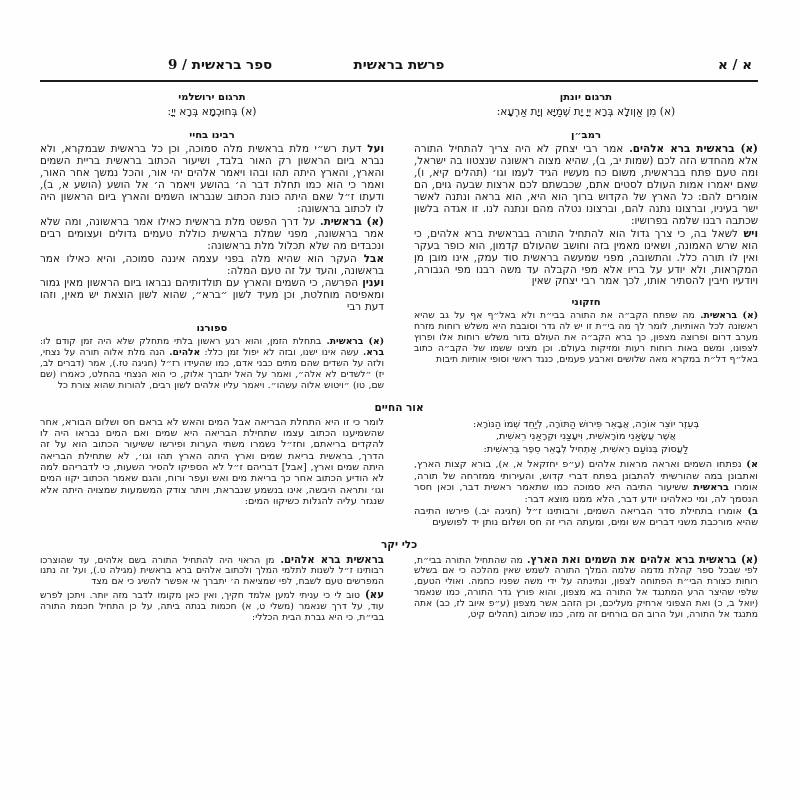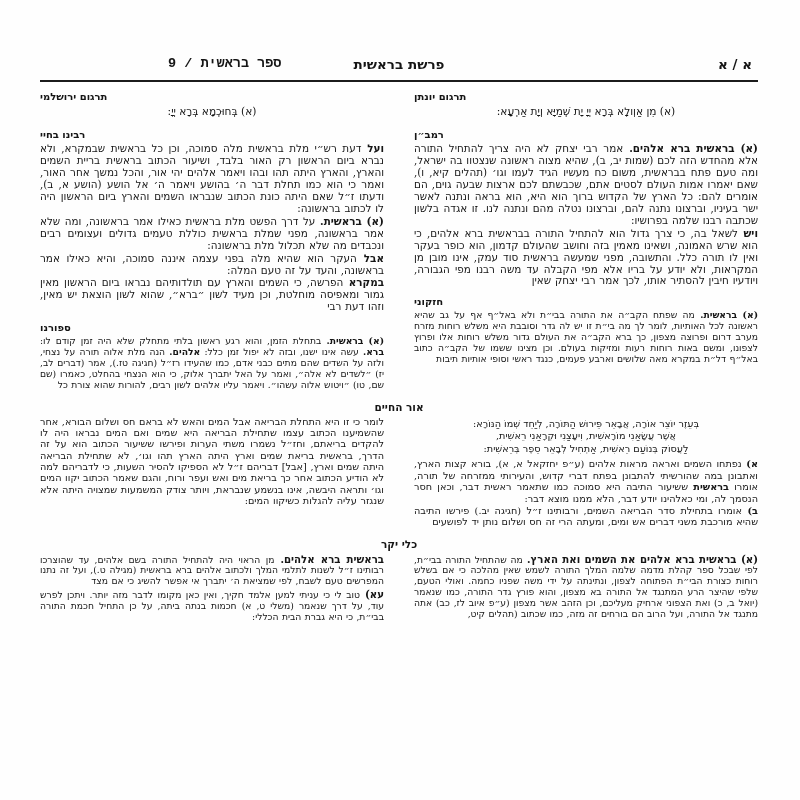--- a/index.html
+++ b/index.html
@@ -11,27 +11,27 @@
     color:#151515;
     font-family:"DejaVu Serif","DejaVu Sans",serif;
     padding:56px 42px 0 40px;
     overflow:hidden;
     direction:rtl;
   }
   
   .page-header{position:relative;height:20px;font-weight:bold;font-size:13.5px;}
   .hdr-chapter{position:absolute;right:6px;top:0;}
   .hdr-title{position:absolute;left:0;right:0;top:0;text-align:center;}
-  .hdr-book{position:absolute;left:128px;top:0;direction:rtl;font-family:Liberation Mono, monospace;}
+  .hdr-book{position:absolute;left:128px;top:0;direction:rtl;}
   .header-rule{border:none;border-top:2px solid #1b1b1b;margin:4px 0 0 0;}
   
   .cols{display:grid;grid-template-columns:1fr 1fr;column-gap:30px;align-items:start;}
   .col{min-width:0;}
   
-  .sec-title{text-align:left;font-weight:bold;font-size:10px;margin:9px 0 3px 0;}
+  .sec-title{text-align:center;font-weight:bold;font-size:10px;margin:9px 0 3px 0;}
   .sec-title.big-gap{margin-top:12px;}
   .full-title{text-align:center;font-weight:bold;font-size:10.5px;margin:10px 0 3px 0;}
   .targum-verse{text-align:center;font-size:10.6px;margin:0;}
   .para{
     margin:0;
     text-align:justify;
     font-size:10.4px;
     line-height:1.15;
     word-spacing:0.5px;
   }
@@ -75,21 +75,21 @@
 
     <div class="col">
       <div class="sec-title">תרגום ירושלמי</div>
       <p class="targum-verse">(א) בְּחוּכְמָא בְּרָא יְיָ:</p>
 
       <div class="sec-title big-gap">רבינו בחיי</div>
       <div>
           <p class="para"><b class="lead">ועל </b>דעת רש״י מלת בראשית מלה סמוכה, וכן כל בראשית שבמקרא, ולא נברא ביום הראשון רק האור בלבד, ושיעור הכתוב בראשית בריית השמים והארץ, והארץ היתה תהו ובהו ויאמר אלהים יהי אור, והכל נמשך אחר האור, ואמר כי הוא כמו תחלת דבר ה׳ בהושע ויאמר ה׳ אל הושע (הושע א, ב), ודעתו ז״ל שאם היתה כונת הכתוב שנבראו השמים והארץ ביום הראשון היה לו לכתוב בראשונה:</p>
           <p class="para"><b class="lead">(א) בראשית. </b>על דרך הפשט מלת בראשית כאילו אמר בראשונה, ומה שלא אמר בראשונה, מפני שמלת בראשית כוללת טעמים גדולים ועצומים רבים ונכבדים מה שלא תכלול מלת בראשונה:</p>
           <p class="para"><b class="lead">אבל </b>העקר הוא שהיא מלה בפני עצמה איננה סמוכה, והיא כאילו אמר בראשונה, והעד על זה טעם המלה:</p>
-          <p class="para"><b class="lead">במקרא </b>הפרשה, כי השמים והארץ עם תולדותיהם נבראו ביום הראשון מאין גמור ומאפיסה מוחלטת, וכן מעיד לשון ״ברא״, שהוא לשון הוצאת יש מאין, וזהו דעת רבי</p>
+          <p class="para"><b class="lead">וענין </b>הפרשה, כי השמים והארץ עם תולדותיהם נבראו ביום הראשון מאין גמור ומאפיסה מוחלטת, וכן מעיד לשון ״ברא״, שהוא לשון הוצאת יש מאין, וזהו דעת רבי</p>
         </div>
 
       <div class="sec-title">ספורנו</div>
       <div class="small">
           <p class="para"><b class="lead">(א) בראשית. </b>בתחלת הזמן, והוא רגע ראשון בלתי מתחלק שלא היה זמן קודם לו: <b>ברא.</b> עשה אינו ישנו, ובזה לא יפול זמן כלל: <b>אלהים.</b> הנה מלת אלוה תורה על נצחי, ולזה על השדים שהם מתים כבני אדם, כמו שהעידו רז״ל (חגיגה טז.), אמר (דברים לב, יז) ״לשדים לא אלה״, ואמר על האל יתברך אלוק, כי הוא הנצחי בהחלט, כאמרו (שם שם, טו) ״ויטוש אלוה עשהו״. ויאמר עליו אלהים לשון רבים, להורות שהוא צורת כל</p>
         </div>
     </div>
   </div>
 
   <div class="full-title">אור החיים</div>

